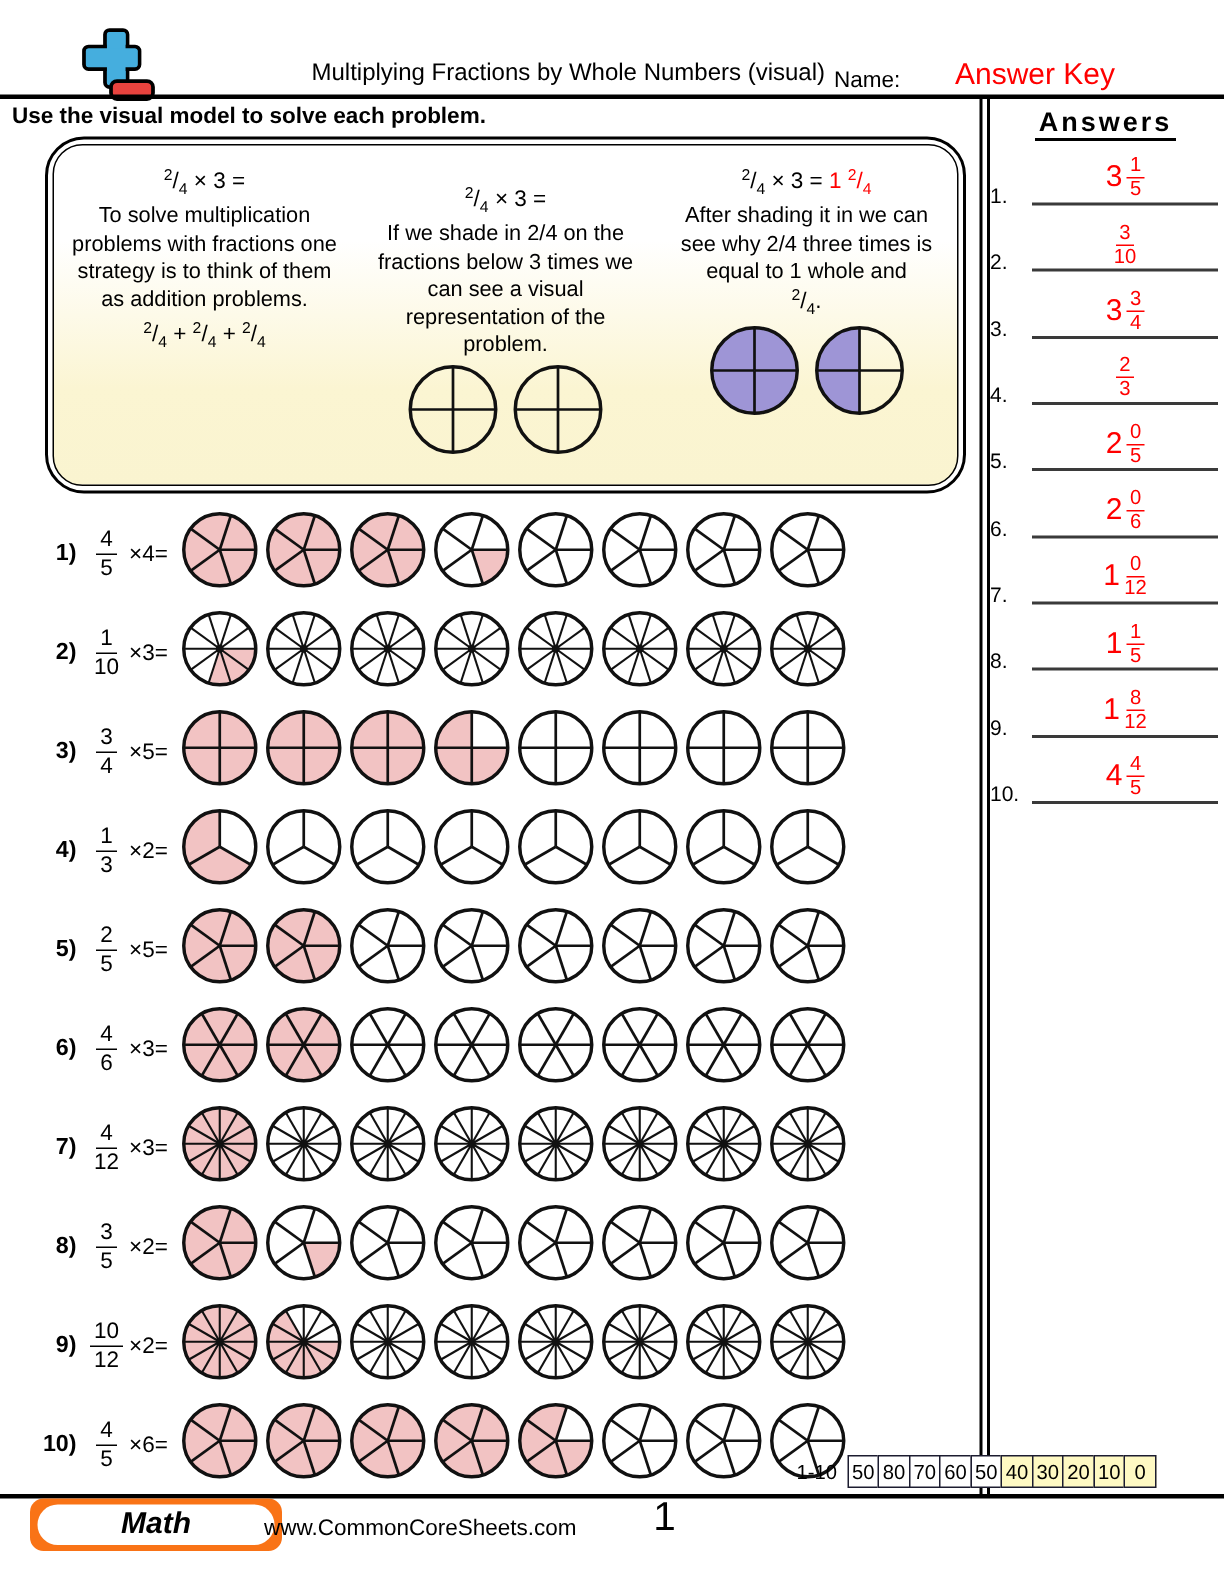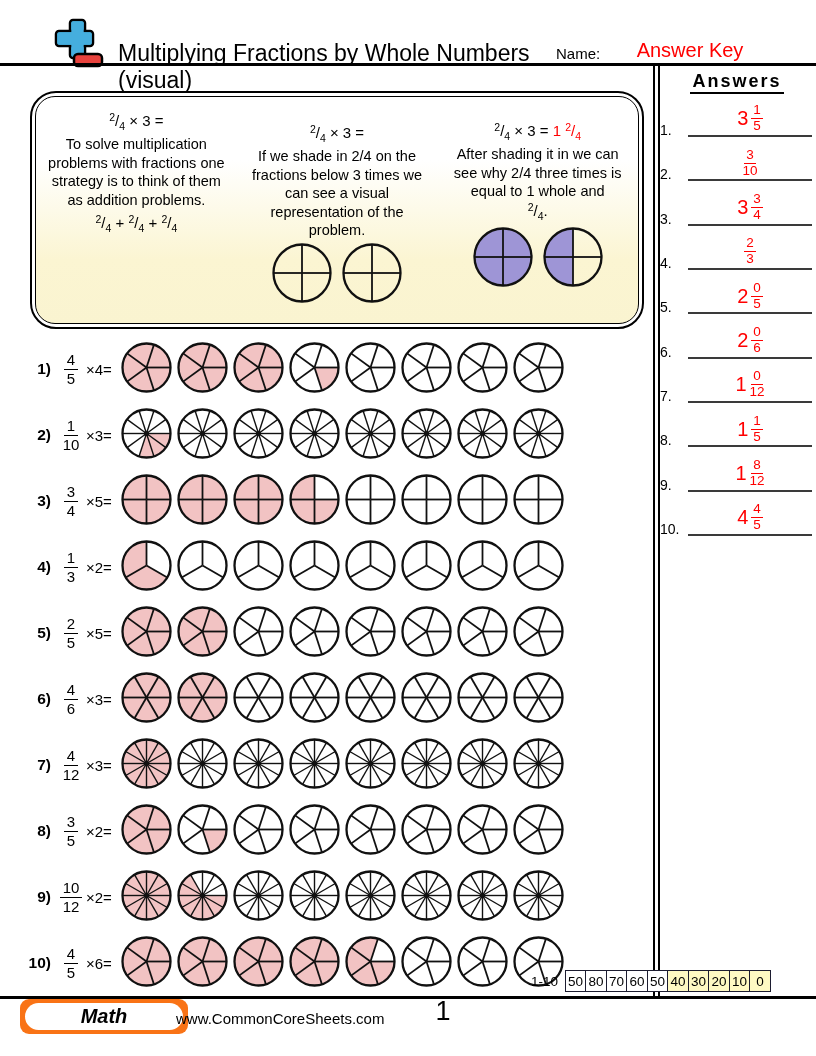--- a/index.html
+++ b/index.html
@@ -2,21 +2,21 @@
 <html><head>
 <meta charset="utf-8">
 <style>
   html,body{margin:0;padding:0;background:#fff;}
   .page{position:relative;width:816px;height:1056px;background:#fff;overflow:hidden;
         font-family:"Liberation Sans","DejaVu Sans",sans-serif;color:#000;box-sizing:border-box;}
   .page *{box-sizing:border-box;}
 
   
   .logo{position:absolute;left:50px;top:18px;}
-  .title{position:absolute;left:118px;top:40px;width:432px;text-align:left;font-size:23px;}
+  .title{position:absolute;left:118px;top:40px;width:432px;text-align:right;font-size:16px;}
   .name-label{position:absolute;left:556px;top:45px;font-size:15px;}
   .answer-key{position:absolute;left:620px;top:39px;width:140px;text-align:center;
               font-size:20px;font-weight:normal;}
   .header-rule{position:absolute;left:0;top:63px;width:816px;height:3px;background:#000;}
   .instruction{position:absolute;left:8px;top:69px;font-size:15px;font-weight:bold;}
 
   
   .vsep1{position:absolute;left:653px;top:66px;height:930px;width:2px;background:#000;}
   .vsep2{position:absolute;left:658px;top:66px;height:930px;width:2px;background:#000;}
   .answers-title{position:absolute;left:662px;top:71px;width:150px;text-align:center;}
@@ -76,20 +76,21 @@
     <rect x="20" y="2" width="15" height="38" rx="3" fill="#45aede" stroke="#000" stroke-width="2.5"></rect>
     <rect x="6" y="13" width="37" height="15" rx="3" fill="#45aede" stroke="#000" stroke-width="2.5"></rect>
     <rect x="21.3" y="3.3" width="12.4" height="35.4" rx="2" fill="#45aede"></rect>
     <rect x="7.3" y="14.3" width="34.4" height="12.4" rx="2" fill="#45aede"></rect>
     <rect x="24" y="36" width="28" height="12" rx="4" fill="#e8433e" stroke="#000" stroke-width="2.5"></rect>
   </svg>
   <div class="title">Multiplying Fractions by Whole Numbers (visual)</div>
   <div class="name-label">Name:</div>
   <div class="answer-key red" style="color: rgb(255, 0, 0);">Answer Key</div>
   <div class="header-rule"></div>
+  <div class="instruction">Use the visual model to solve each problem.</div>
 
   <div class="vsep1"></div>
   <div class="vsep2"></div>
   <div class="answers-title">
     <span>Answers</span>
   </div>
   <div id="answers-list">
       <span class="ans-num" style="left: 660px; top: 122px;">1.</span>
       <div class="ans-row" style="top: 95px;">
         <span class="mixed" style="color:#ff0000">
@@ -211,21 +212,21 @@
             <span><svg width="62" height="62" viewBox="0 0 62 62">
                 <circle cx="31" cy="31" r="28.5" fill="none" stroke="#111" stroke-width="2.3"></circle>
                 <line x1="31" y1="31" x2="59.50" y2="31.00" stroke="#111" stroke-width="1.8"></line>
                 <line x1="31" y1="31" x2="31.00" y2="2.50" stroke="#111" stroke-width="1.8"></line>
                 <line x1="31" y1="31" x2="2.50" y2="31.00" stroke="#111" stroke-width="1.8"></line>
                 <line x1="31" y1="31" x2="31.00" y2="59.50" stroke="#111" stroke-width="1.8"></line>
               </svg></span>
           </div>
         </div>
       <div class="ex-col" id="ex-col-2">
-          <div class="ex-eq" style="margin-top:18px"><span class="ifr"><sup>2</sup>/<sub>4</sub></span> × 3 = <span class="red">1 <span class="ifr"><sup>2</sup>/<sub>4</sub></span></span></div>
+          <div class="ex-eq" style="margin-top:8px"><span class="ifr"><sup>2</sup>/<sub>4</sub></span> × 3 = <span class="red">1 <span class="ifr"><sup>2</sup>/<sub>4</sub></span></span></div>
           <div>After shading it in we can see why 2/4 three times is equal to 1 whole and</div>
           <div class="ex-eq" style="margin:0"><span class="ifr"><sup>2</sup>/<sub>4</sub></span>.</div>
           <div class="ex-circles">
             <span><svg width="62" height="62" viewBox="0 0 62 62">
                 <path d="M31,31 L59.50,31.00 A28.5,28.5 0 0 1 31.00,59.50 Z" fill="#9e95d6"></path>
                 <path d="M31,31 L31.00,59.50 A28.5,28.5 0 0 1 2.50,31.00 Z" fill="#9e95d6"></path>
                 <path d="M31,31 L2.50,31.00 A28.5,28.5 0 0 1 31.00,2.50 Z" fill="#9e95d6"></path>
                 <path d="M31,31 L31.00,2.50 A28.5,28.5 0 0 1 59.50,31.00 Z" fill="#9e95d6"></path>
                 <circle cx="31" cy="31" r="28.5" fill="none" stroke="#111" stroke-width="2.3"></circle>
                 <line x1="31" y1="31" x2="59.50" y2="31.00" stroke="#111" stroke-width="1.8"></line>

